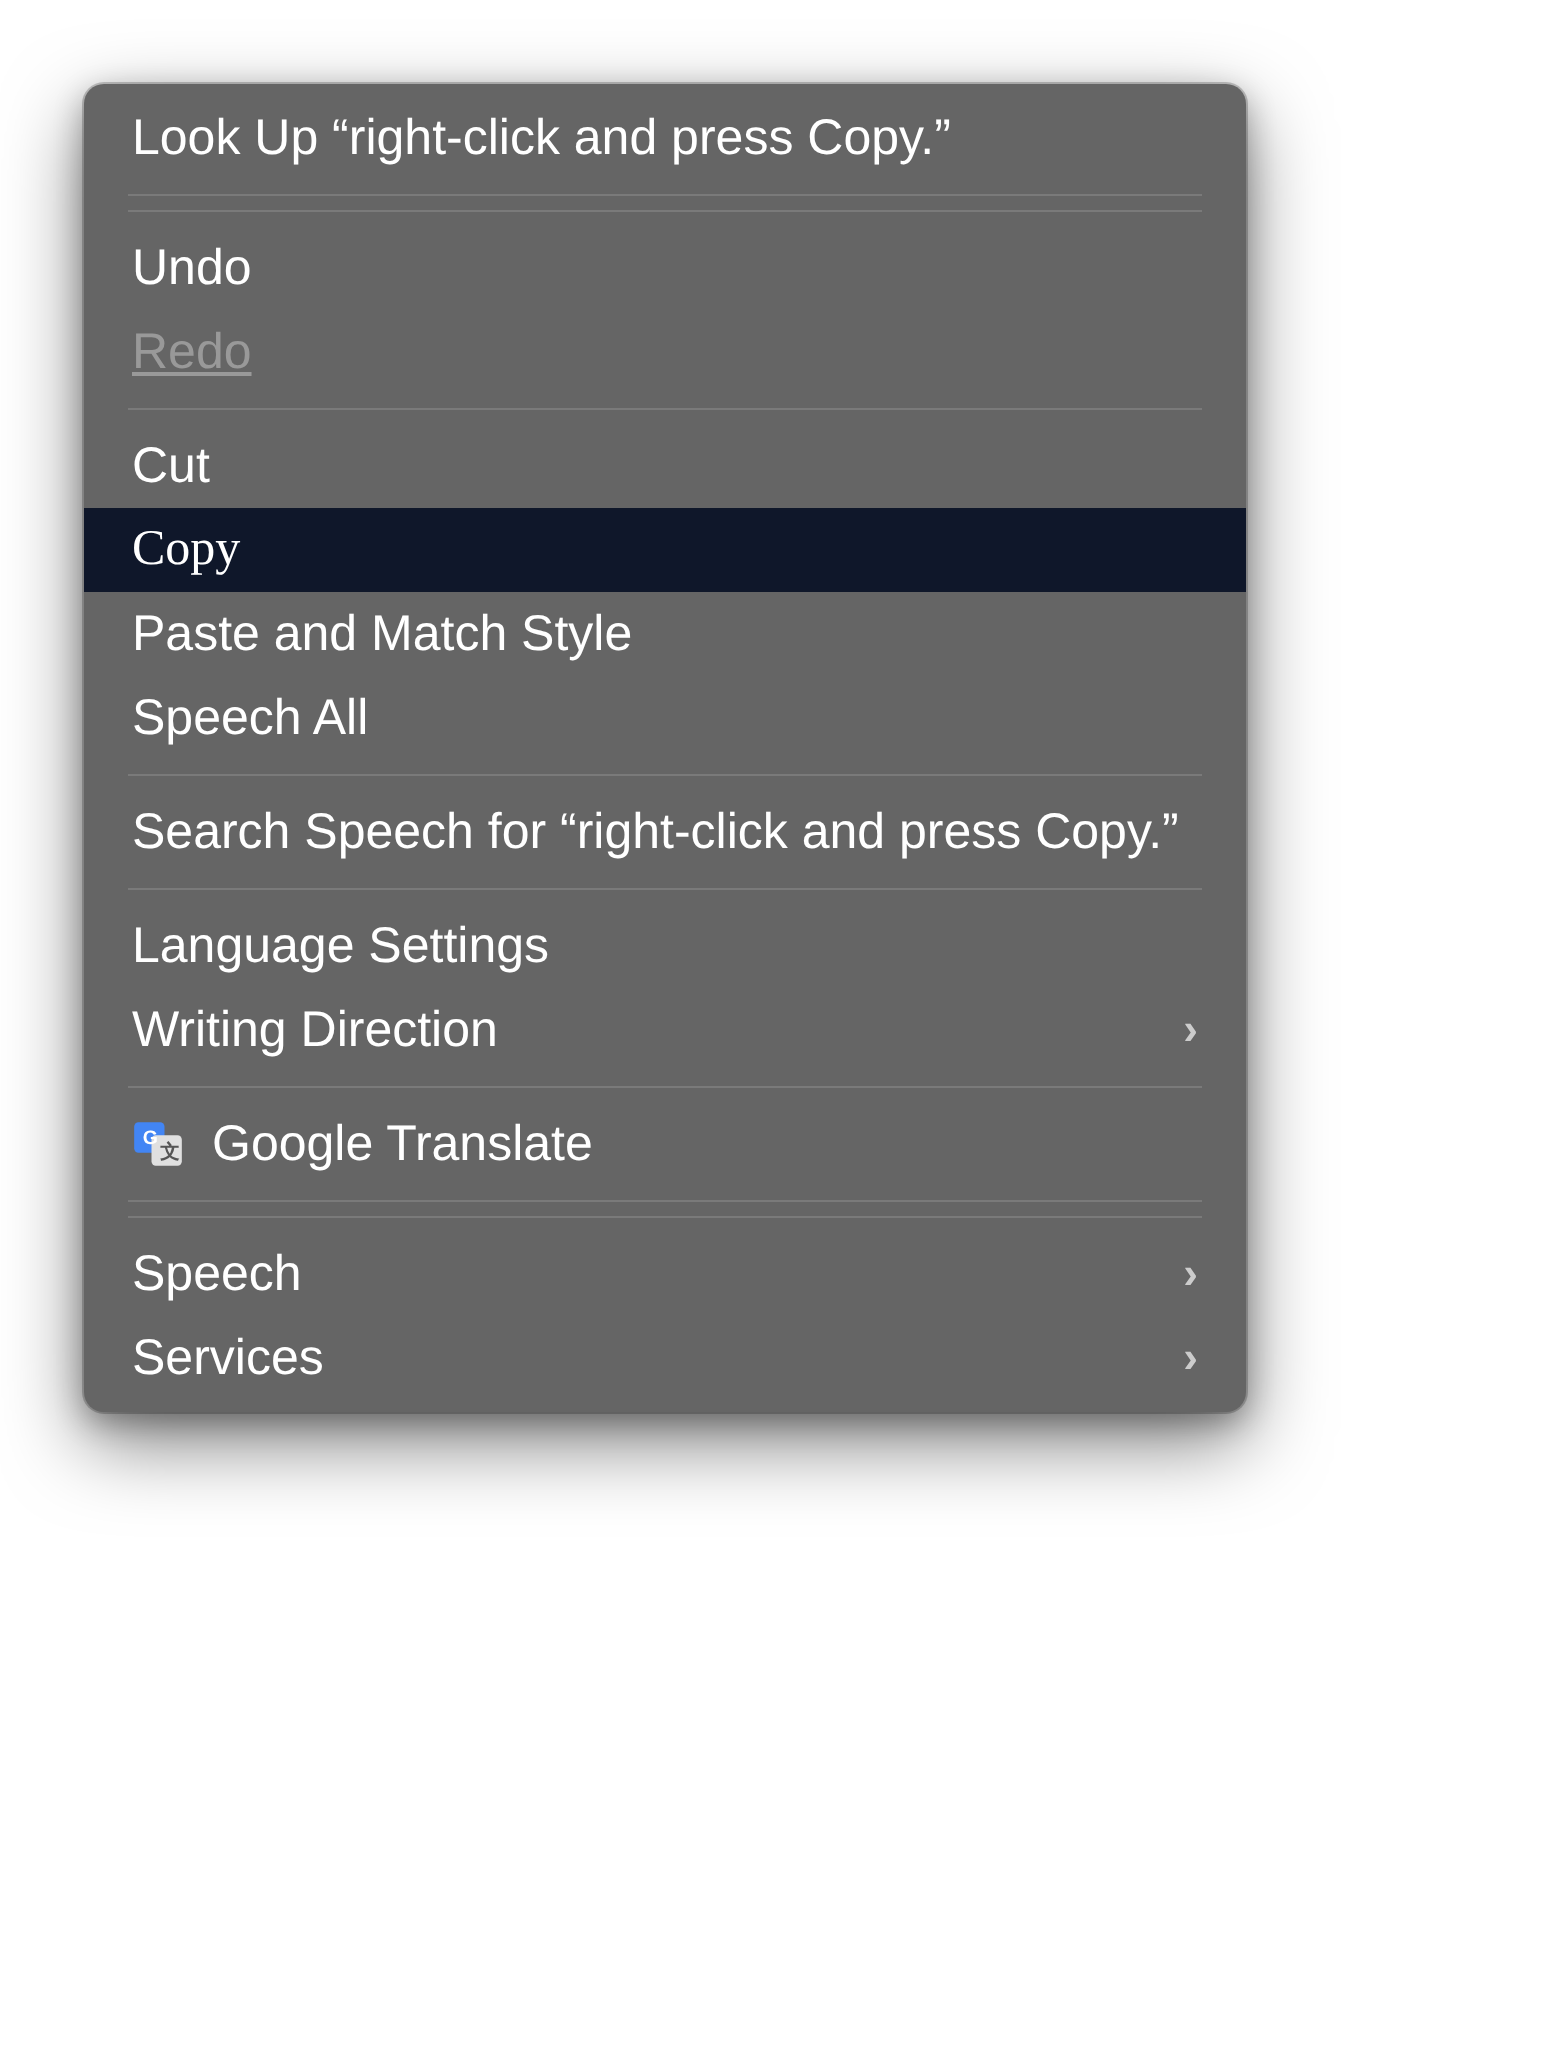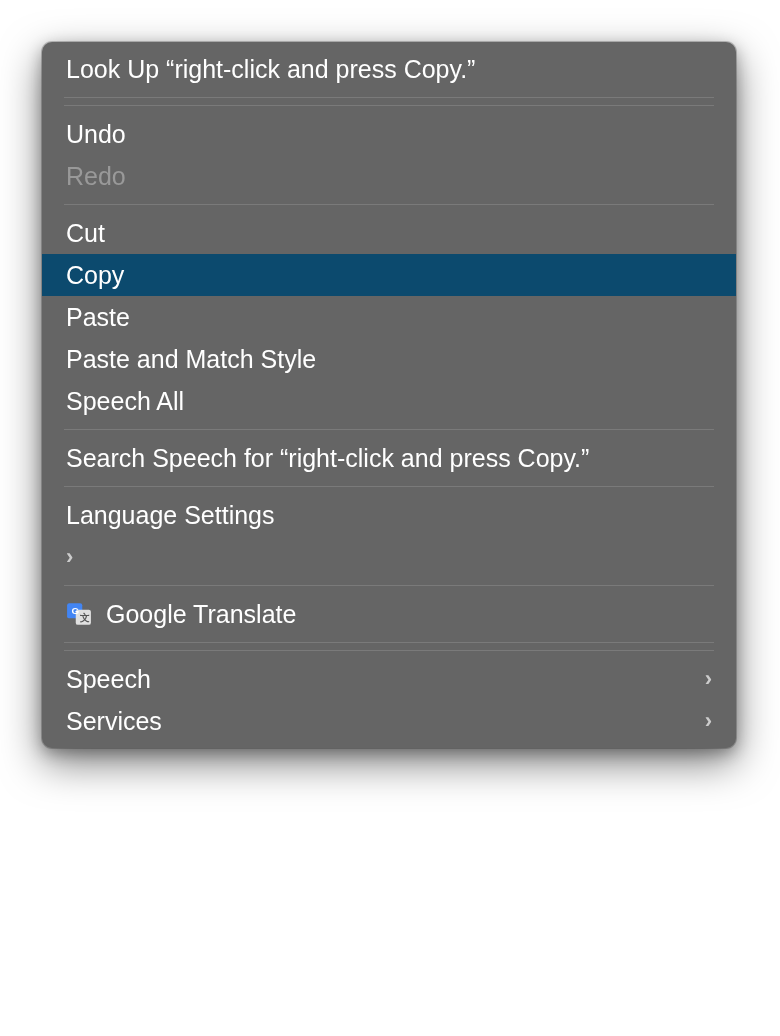--- a/index.html
+++ b/index.html
@@ -11,44 +11,46 @@
       font-family: -apple-system, BlinkMacSystemFont, "Segoe UI", Helvetica, Arial, sans-serif;
       background: #ffffff;
       width: 780px;
       height: 1036px;
       position: relative;
     }
     .context-menu {
       position: absolute;
       top: 42px;
       left: 42px;
-      width: 694px;
+      width: 581px;
       background: #656565;
       border-radius: 10px;
       box-shadow: 0 0 0 1px rgba(0,0,0,0.2), 0 15px 40px rgba(0,0,0,0.5), 0 5px 15px rgba(0,0,0,0.3);
       padding: 6px 0;
       color: #ffffff;
     }
     .menu-item {
       display: flex;
       align-items: center;
       height: 42px;
       padding: 0 24px;
       font-size: 25px;
       font-weight: 400;
       color: #ffffff;
       cursor: default;
       position: relative;
     }
     .menu-item.disabled {
       color: #999999;
+      text-decoration: underline;
     }
     .menu-item.highlighted {
-      background: #0c4a6e;
+      background: #0f172a;
       color: #ffffff;
+      font-family: Liberation Serif, serif;
     }
     .menu-item .label {
       flex: 1;
     }
     .menu-item .chevron {
       font-size: 22px;
       color: #cccccc;
       font-weight: 600;
     }
     .divider {
@@ -90,39 +92,37 @@
   </div>
   <div class="divider"></div>
 
   <div class="menu-item">
     <span class="label">Cut</span>
   </div>
   <div class="menu-item highlighted">
     <span class="label">Copy</span>
   </div>
   <div class="menu-item">
-    <span class="label">Paste</span>
-  </div>
-  <div class="menu-item">
     <span class="label">Paste and Match Style</span>
   </div>
   <div class="menu-item">
     <span class="label">Speech All</span>
   </div>
   <div class="divider"></div>
 
   <div class="menu-item">
     <span class="label">Search Speech for “right-click and press Copy.”</span>
   </div>
   <div class="divider"></div>
 
   <div class="menu-item">
     <span class="label">Language Settings</span>
   </div>
   <div class="menu-item">
+    <span class="label">Writing Direction</span>
     <span class="chevron">›</span>
   </div>
   <div class="divider"></div>
 
   <div class="menu-item">
     <span class="translate-icon">
       <svg viewBox="0 0 24 24">
         <rect x="1" y="2" width="14" height="14" rx="2" fill="#4285F4"></rect>
         <rect x="9" y="8" width="14" height="14" rx="2" fill="#E0E0E0"></rect>
         <text x="5" y="12" font-size="9" fill="#fff" font-family="Arial" font-weight="bold">G</text>

